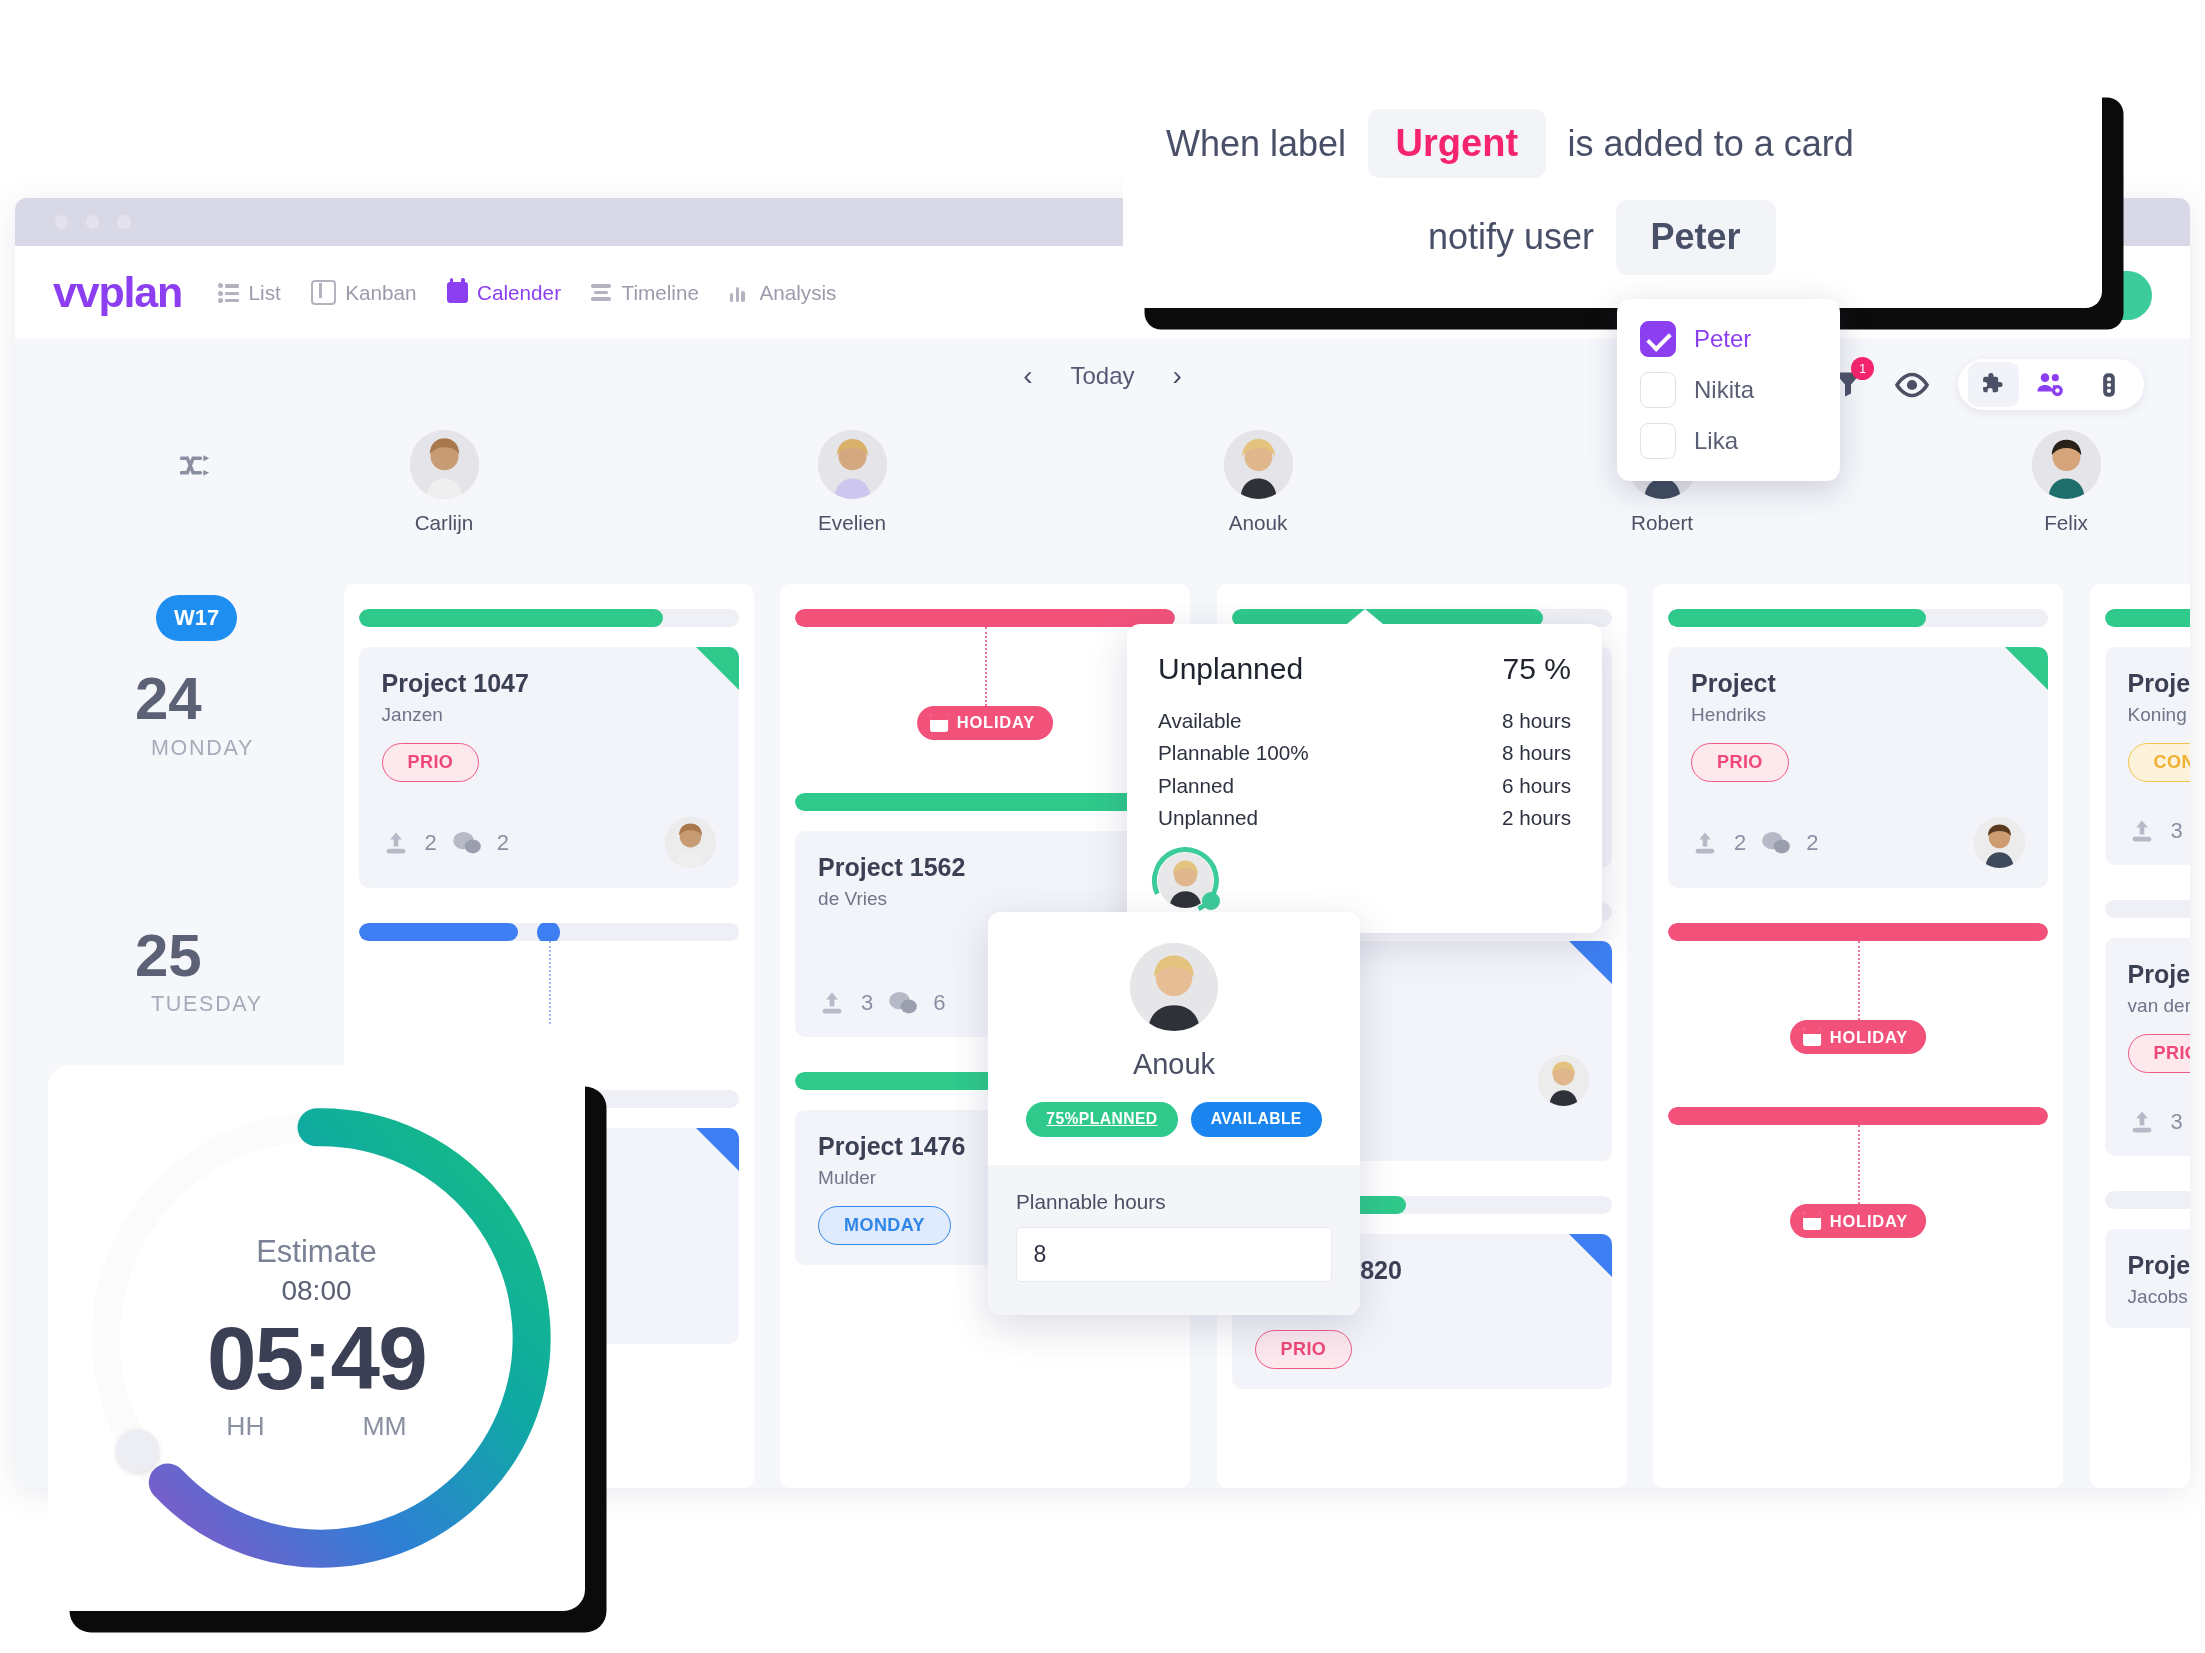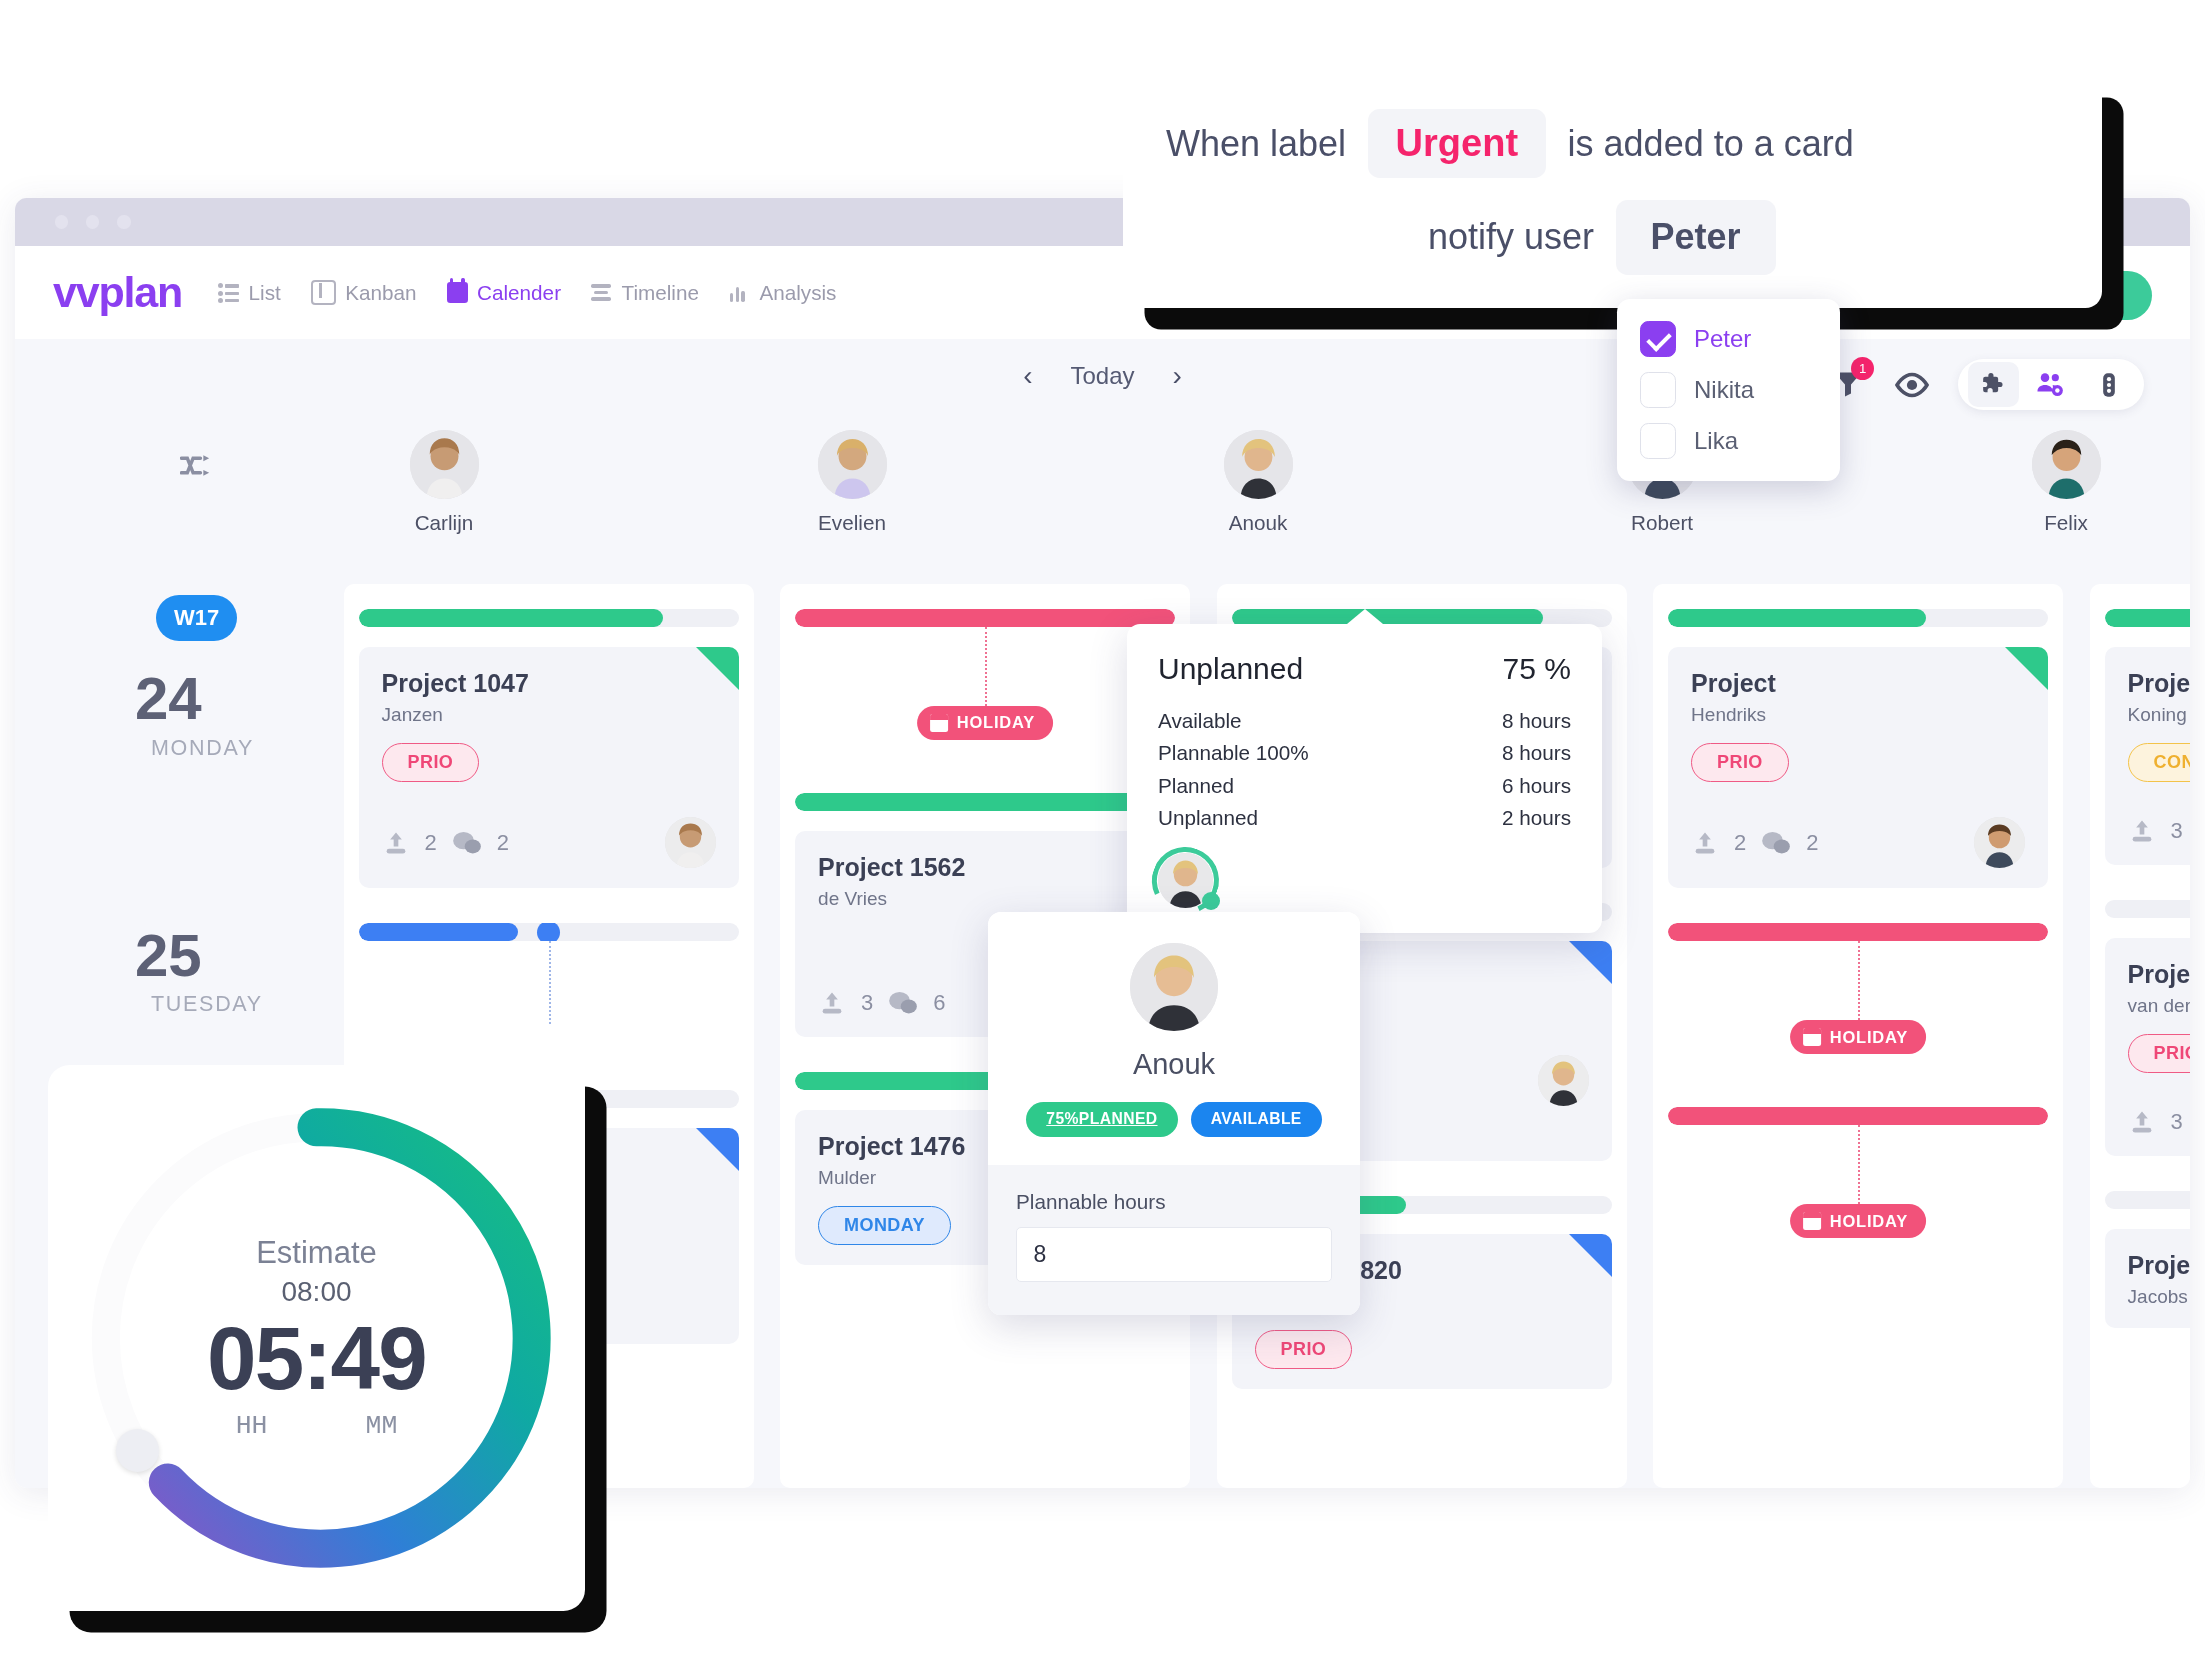--- a/index.html
+++ b/index.html
@@ -181,21 +181,21 @@
   .pc-lab{font-size:20.7px;color:#4a4f63;}
   .pc-input{margin-top:13.2px;background:#fff;border:0.8px solid #e6e8ef;border-radius:5px;height:53px;display:flex;align-items:center;padding:0 16.5px;font-size:23px;color:#2c3042;}
   .timer-card{
     position:absolute;left:48px;top:1065px;width:537px;height:546px;background:#fff;border-radius:21.5px;z-index:45;
     box-shadow:21.5px 21.5px 0 #0b0b0b;
   }
   .timer-inner{position:absolute;inset:0;display:flex;align-items:center;justify-content:center;}
   .t-est{font-size:31px;color:#7b8194;text-align:center;}
   .t-estv{font-size:28px;color:#5a6072;text-align:center;margin-top:5px;}
   .t-time{font-size:89px;font-weight:700;color:#3b4055;text-align:center;margin-top:6.6px;letter-spacing:-1.7px;line-height:1;}
-  .t-units{display:flex;gap:98px;justify-content:center;margin-top:8.3px;font-size:26.5px;color:#8b91a3;font-family:Liberation Mono, monospace;}
+  .t-units{display:flex;gap:98px;justify-content:center;margin-top:8.3px;font-size:26.5px;color:#8b91a3;}
   .timer-knob{
     position:absolute;width:43px;height:43px;border-radius:50%;background:#edeef3;
     left:68px;top:364px;box-shadow:0 1.7px 5px rgba(0,0,0,.12);
   }
 </style>
 </head>
 <body>
 
 <div class="app-window">
 

